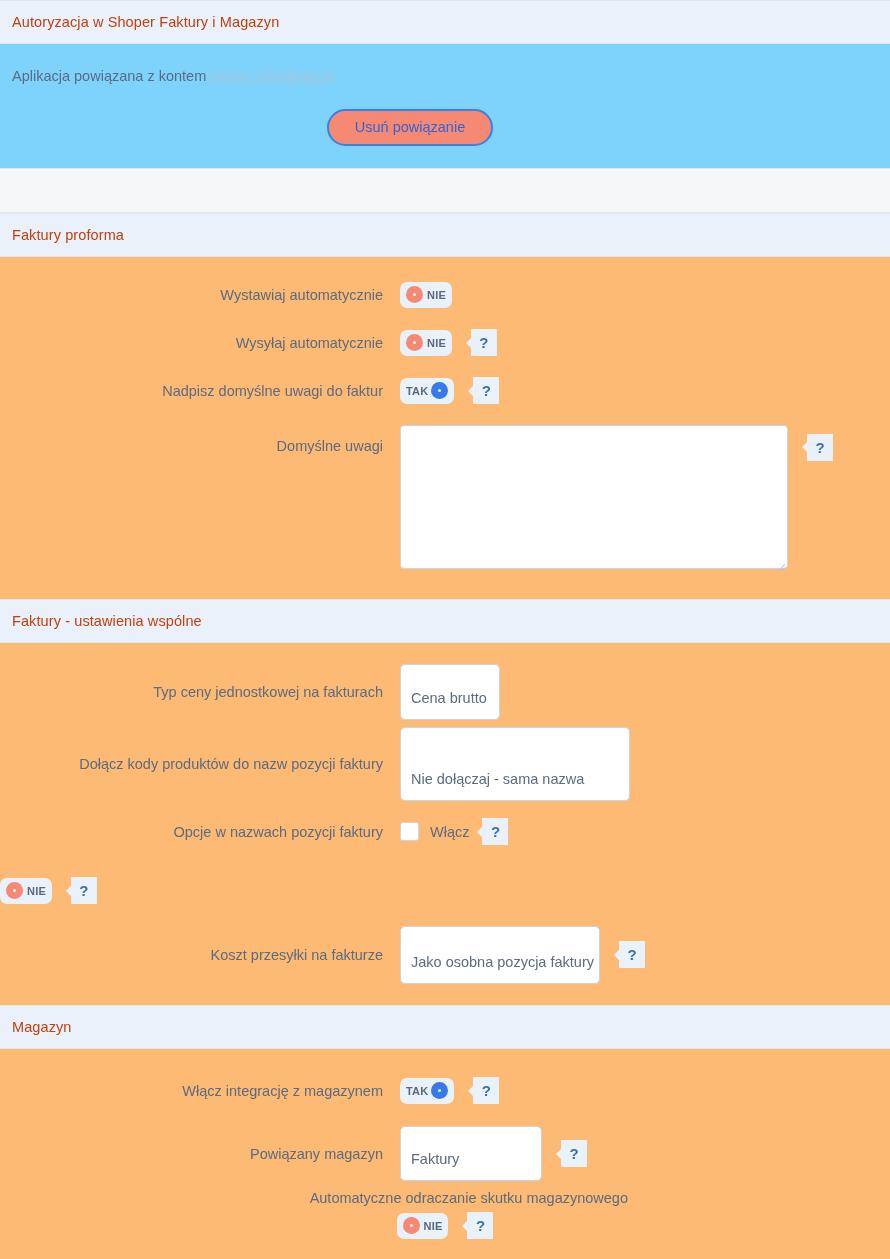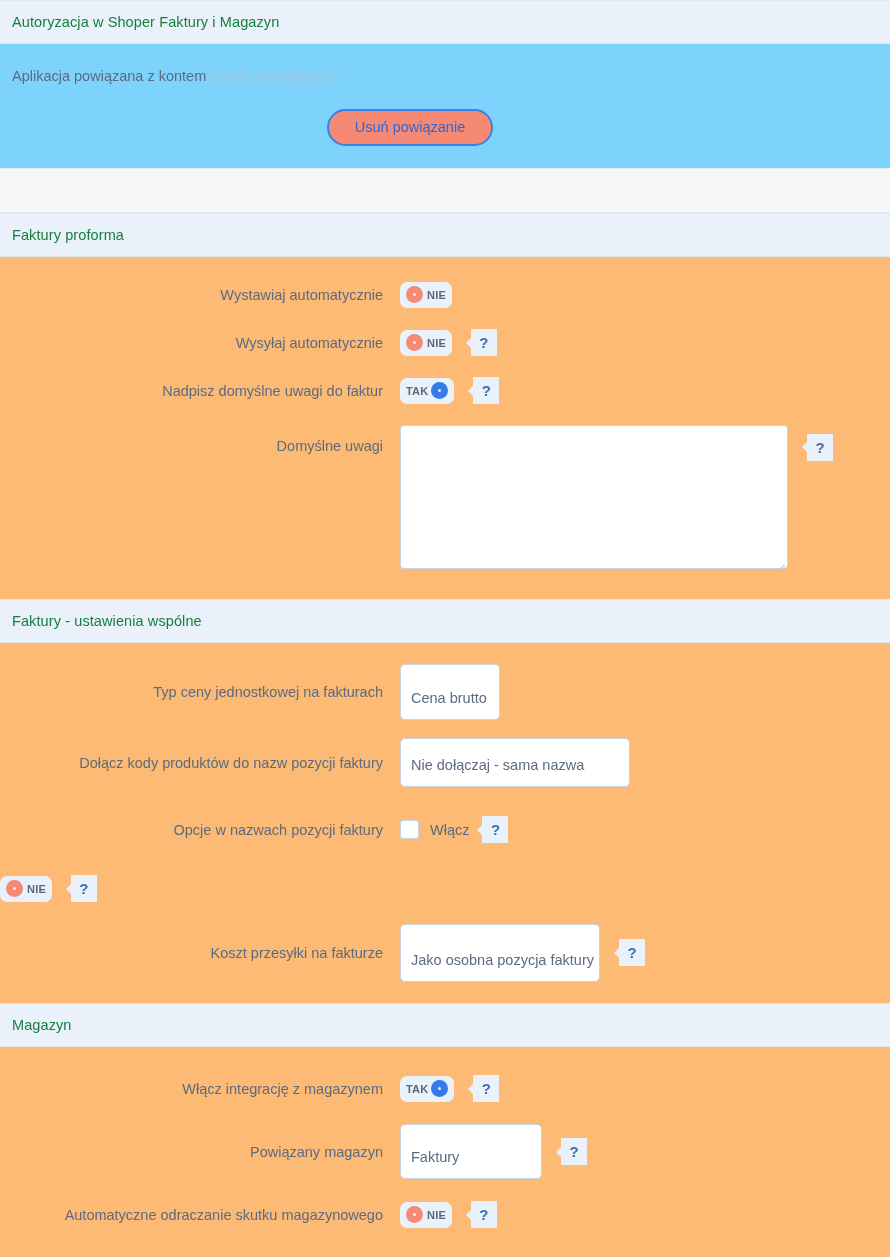--- a/index.html
+++ b/index.html
@@ -29,21 +29,21 @@
     border-top: 1px solid #dfe7f2;
     border-bottom: 1px solid #dfe7f2;
     height: 44px;
     display: flex;
     align-items: center;
     padding-left: 12px;
     box-sizing: border-box;
   }
   .section-head .title {
     font-size: 14.5px;
-    color: #15803d;
+    color: #c2410c;
     letter-spacing: .1px;
   }
 
   
   .spacer-band {
     background: #f6f7f8;
     height: 45px;
     border-top: 1px solid #e6e8ea;
     border-bottom: 1px solid #e6e8ea;
     box-sizing: border-box;
@@ -217,21 +217,21 @@
     display: flex;
     align-items: flex-end;
     padding: 0 10px 13px 10px;
     font-size: 14.5px;
     color: #5b6b80;
     cursor: pointer;
     white-space: nowrap;
     overflow: hidden;
   }
   .selectbox.sb-price   { width: 100px; height: 56px; }
-  .selectbox.sb-codes   { width: 230px; height: 49px; }
+  .selectbox.sb-codes   { width: 230px; height: 74px; }
   .selectbox.sb-ship    { width: 200px; height: 58px; }
   .selectbox.sb-wh      { width: 142px; height: 55px; }
 
   
   .checkbox {
     width: 19px;
     height: 19px;
     border: 1px solid #c6d4e4;
     border-radius: 3px;
     background: #fff;
@@ -409,21 +409,21 @@
     </div>
 
     <div class="row" style="min-height:70px;">
       <div class="label">Powiązany magazyn</div>
       <div class="control">
         <div class="selectbox sb-wh">Faktury</div>
         <div class="help">?</div>
       </div>
     </div>
 
-    <div class="row" style="min-height:56px;">
+    <div class="row" style="min-height:56px;flex-direction:column;">
       <div class="label">Automatyczne odraczanie skutku magazynowego</div>
       <div class="control">
         <div class="toggle off">
           <span class="knob">
               <span class="dot"></span>
             </span>
           <span class="tlabel">NIE</span>
         </div>
         <div class="help">?</div>
       </div>

